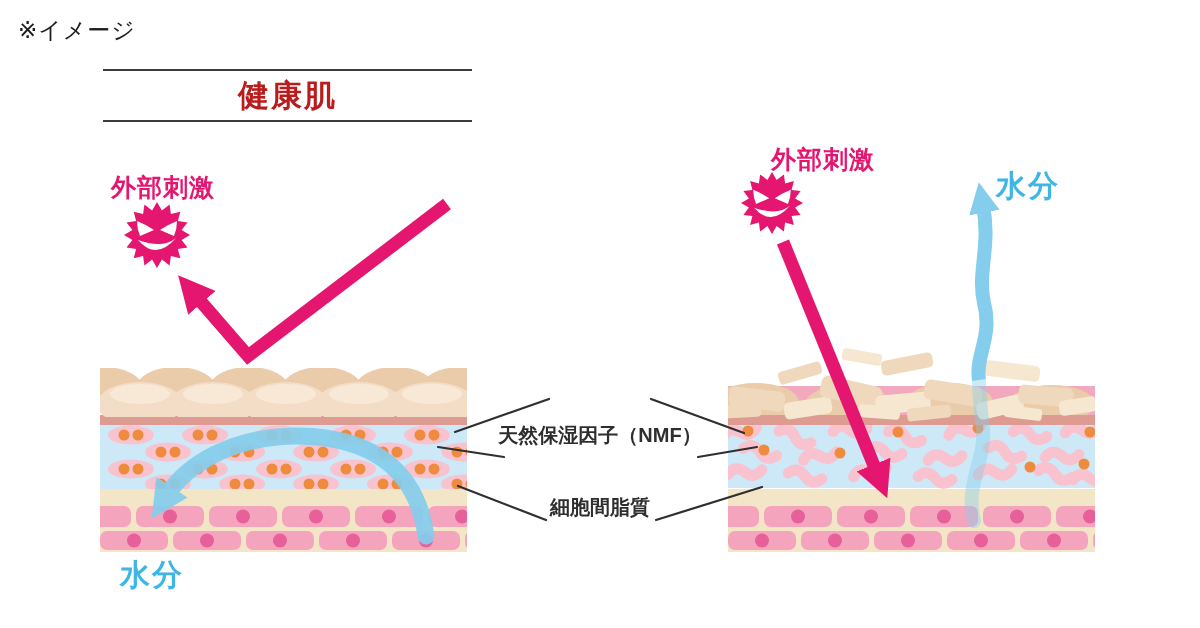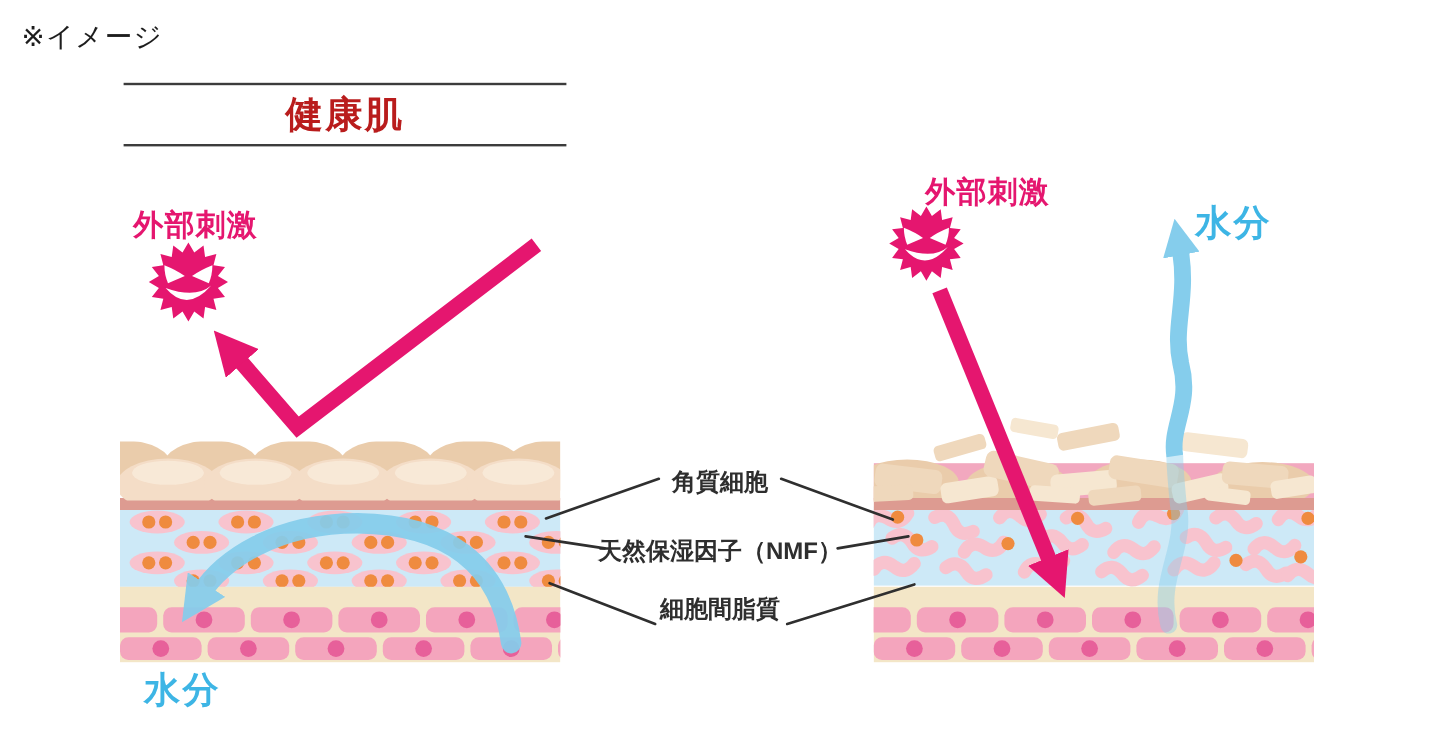--- a/index.html
+++ b/index.html
@@ -18,21 +18,21 @@
   .title-left{left:103px;}
   .title-right{left:728px;}
   .stim{font-size:25px;font-weight:700;letter-spacing:1px;}
   .stim-left{left:111px;top:171px;}
   .stim-right{left:771px;top:143px;}
   .water{font-size:30px;font-weight:700;letter-spacing:2px;}
   .water-left{left:120px;top:555px;}
   .water-right{left:996px;top:166px;}
   .ann{width:300px;left:450px;text-align:center;font-size:20px;font-weight:600;color:#2e2e2e;}
   .ann-kaku{top:388px;}
-  .ann-nmf{top:446px;}
+  .ann-nmf{top:422px;}
   .ann-lipid{top:494px;}
 </style>
 </head>
 <body>
 
 <div class="canvas">
 
   <svg id="gfx" width="1200" height="628" viewBox="0 0 1200 628">
     <defs>
       <marker id="mPink" viewBox="0 0 10 10" refX="2.5" refY="5" markerWidth="2.8" markerHeight="2.8" orient="auto">
@@ -277,16 +277,15 @@
   <div class="jp note">※イメージ</div>
 
   <div class="jp panel-title title-left">健康肌</div>
 
   <div class="jp stim stim-left" id="stimL" style="color: rgb(229, 22, 111);">外部刺激</div>
   <div class="jp stim stim-right" id="stimR" style="color: rgb(229, 22, 111);">外部刺激</div>
 
   <div class="jp water water-left" id="waterL" style="color: rgb(61, 181, 229);">水分</div>
   <div class="jp water water-right" id="waterR" style="color: rgb(61, 181, 229);">水分</div>
 
-  <div class="jp ann ann-kaku">角質細胞</div>
   <div class="jp ann ann-nmf">天然保湿因子（NMF）</div>
   <div class="jp ann ann-lipid">細胞間脂質</div>
 </div>
 
 </body></html>

